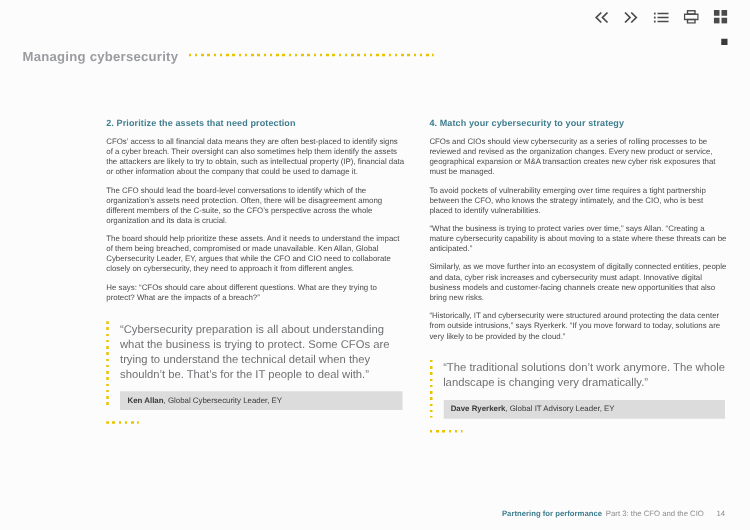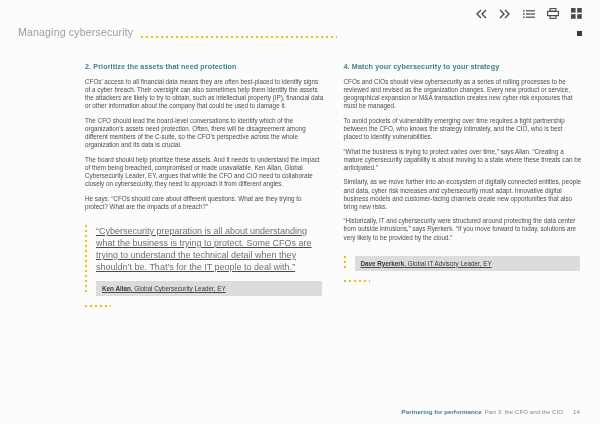--- a/index.html
+++ b/index.html
@@ -18,56 +18,55 @@
   }
   .icon-btn {
     width:15px; height:13px;
     display:flex; align-items:center; justify-content:center;
     cursor:pointer;
   }
   .icon-btn svg { display:block; }
 
   
   .header {
-    position:absolute; top:26px; left:18px; right:30px;
-    display:flex; align-items:flex-end;
+    position:absolute; top:40px; left:18px; right:30px;
+    display:flex; align-items:flex-start;font-weight:bold;
   }
   .page-title {
     color:#9b9ca0; font-size:10.5px; letter-spacing:.2px; white-space:nowrap;
   }
   .title-dots {
     height:2px; width:196px; margin-left:8px; margin-top:3px;
     background:repeating-linear-gradient(to right,#e9c400 0 2px,transparent 2px 5px);
   }
   .corner-square {
     position:absolute; top:31px; right:18px;
     width:5px; height:5px; background:#3a3a3a;
   }
 
   
   .columns {
     position:absolute; top:62px; left:85px; right:18px;
     display:flex; gap:20px;
   }
-  .col { flex:1 1 0; min-width:0; }
+  .col { flex:1 1 0; min-width:0;margin-top:32px; }
   .col h2 {
     color:#3f7e8e; font-size:7.2px; font-weight:bold;
     margin-bottom:7px; letter-spacing:.1px;
   }
   .col p.body {
     font-size:6.3px; line-height:8.1px; color:#4b4b4d;
     margin-bottom:6.5px;
   }
 
   
   .quote-block {
     position:relative;
     margin-top:12px;
     padding:2px 2px 0 11px;
-    text-decoration:underline;
   }
   .quote-block .vrule {
     position:absolute; left:0; top:2px; bottom:1px; width:2px;
     background:repeating-linear-gradient(to bottom,#e9c400 0 2px,transparent 2px 5px);
   }
   .quote-text {
     font-size:9px; line-height:12px; color:#6f7072;
     margin-bottom:8px;
   }
   .attribution {
@@ -164,20 +163,21 @@
   <div class="col">
     <h2>4. Match your cybersecurity to your strategy</h2>
     <p class="body">CFOs and CIOs should view cybersecurity as a series of rolling processes to be reviewed and revised as the organization changes. Every new product or service, geographical expansion or M&amp;A transaction creates new cyber risk exposures that must be managed.</p>
     <p class="body">To avoid pockets of vulnerability emerging over time requires a tight partnership between the CFO, who knows the strategy intimately, and the CIO, who is best placed to identify vulnerabilities.</p>
     <p class="body">“What the business is trying to protect varies over time,” says Allan. “Creating a mature cybersecurity capability is about moving to a state where these threats can be anticipated.”</p>
     <p class="body">Similarly, as we move further into an ecosystem of digitally connected entities, people and data, cyber risk increases and cybersecurity must adapt. Innovative digital business models and customer-facing channels create new opportunities that also bring new risks.</p>
     <p class="body">“Historically, IT and cybersecurity were structured around protecting the data center from outside intrusions,” says Ryerkerk. “If you move forward to today, solutions are very likely to be provided by the cloud.”</p>
 
     <div class="quote-block">
       <span class="vrule"></span>
+      <p class="quote-text">“The traditional solutions don’t work anymore. The whole landscape is changing very dramatically.”</p>
       <div class="attribution">
         <span class="attr-name">Dave Ryerkerk</span><span>, Global IT Advisory Leader, EY</span>
       </div>
     </div>
     <span class="dots-short"></span>
   </div>
 
 </div>
 
 <div class="footer">

